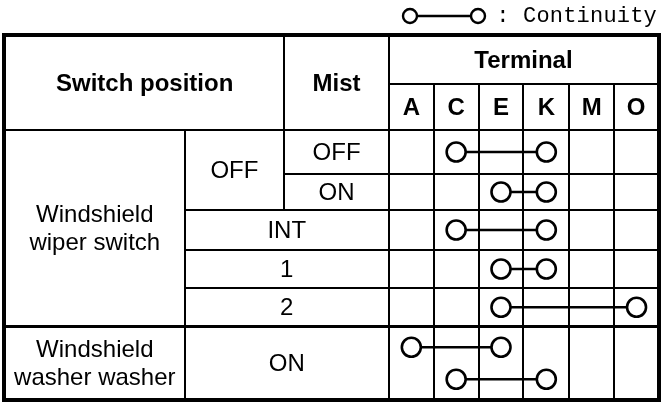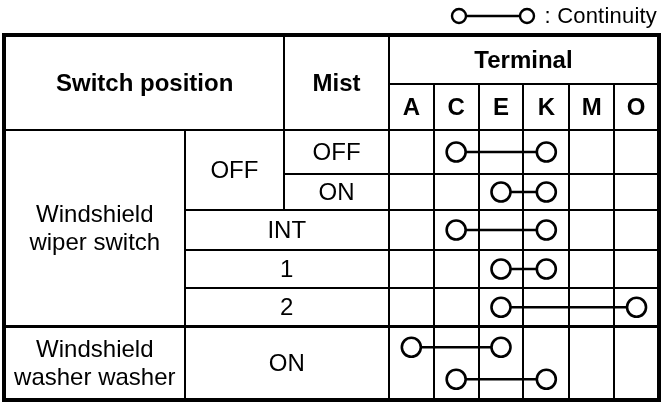--- a/index.html
+++ b/index.html
@@ -10,20 +10,21 @@
     font-family:"Liberation Sans","DejaVu Sans",sans-serif;
     color:#000;
     overflow:hidden;
   }
   
   .legend{
     position:absolute;
     top:2px;right:4px;
     display:flex;align-items:center;gap:8px;
     height:28px;
+    font-family:Liberation Mono, monospace;
   }
   .legend svg{display:block;}
   .legend-label{
     font-size:22px;
     letter-spacing:0.2px;
   }
   
   table.cont{
     position:absolute;
     left:2px;top:33px;

